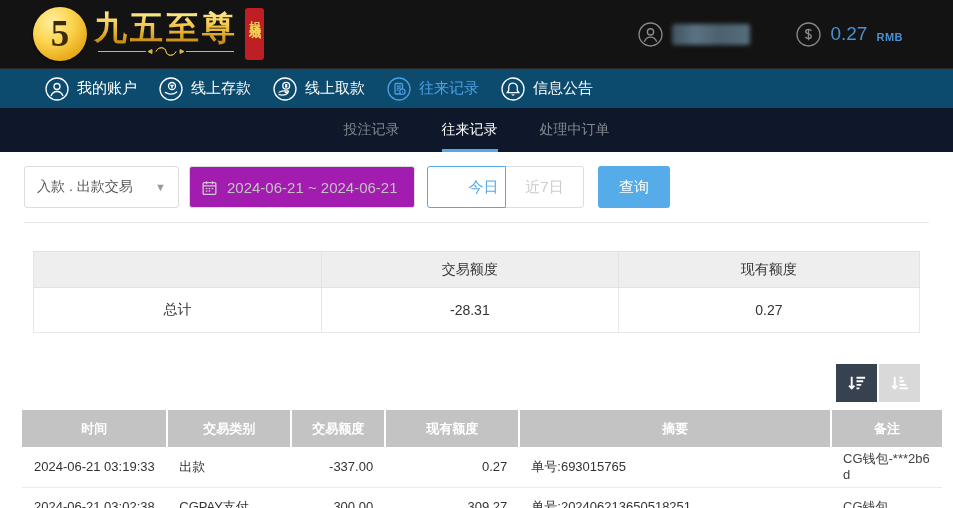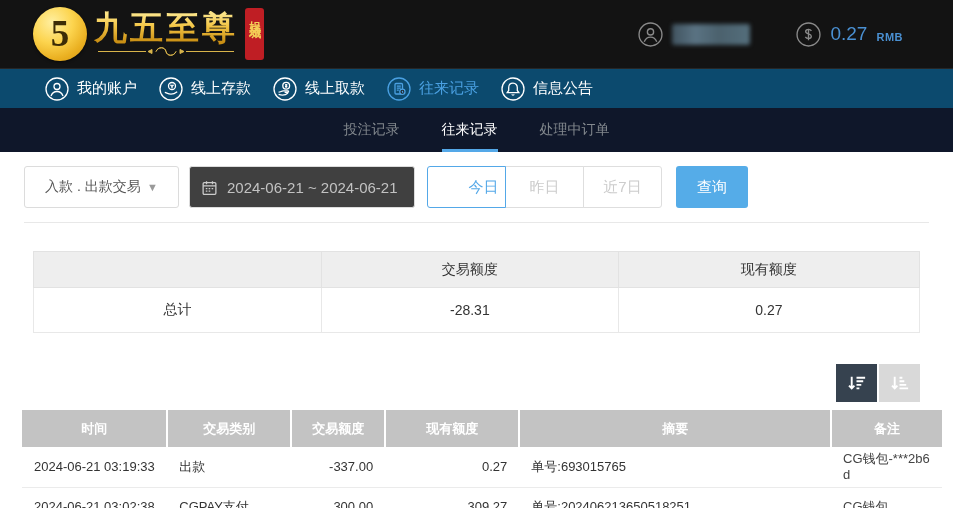--- a/index.html
+++ b/index.html
@@ -39,23 +39,23 @@
 
   
   .subtabs { height:44px; background:#0f172a; display:flex; justify-content:center; gap:42px; align-items:stretch; }
   .subtab { position:relative; display:flex; align-items:center; font-size:14px; color:#83898e; cursor:pointer; }
   .subtab.active { color:#ffffff; }
   .subtab.active::after { content:""; position:absolute; left:0; right:0; bottom:0; height:3px; background:#54a8e8; }
 
   
   .content { padding:0 24px; }
   .filters { margin-top:14px; display:flex; align-items:center; height:42px; }
-  .select-box { width:155px; height:42px; border:1px solid #dcdcdc; border-radius:3px; display:flex; align-items:center; justify-content:space-between; padding:0 20px; color:#555; font-size:14px; cursor:pointer; background:#fff; }
+  .select-box { width:155px; height:42px; border:1px solid #dcdcdc; border-radius:3px; display:flex; align-items:center; justify-content:space-between; padding:0 12px; color:#555; font-size:14px; cursor:pointer; background:#fff; }
   .select-box .caret { color:#9a9a9a; font-size:11px; }
-  .date-box { width:226px; height:42px; border:1px solid #dcdcdc; border-radius:3px; display:flex; align-items:center; gap:9px; padding:15px 11px; color:#c2c2c2; font-size:15px; margin-left:10px; cursor:pointer; background:#404040; white-space:nowrap; }
+  .date-box { width:226px; height:42px; border:1px solid #dcdcdc; border-radius:3px; display:flex; align-items:center; gap:9px; padding:15px 11px; color:#c2c2c2; font-size:15px; margin-left:10px; cursor:pointer; background:#a21caf; white-space:nowrap; }
   .date-box .cal { color:#cccccc; display:flex; }
   .btn-group { display:flex; margin-left:12px; }
   .qbtn { width:79px; height:42px; background:#fff; border:1px solid #dedede; color:#cccccc; font-size:15px; cursor:pointer; margin-left:-1px; font-family:inherit; }
   .qbtn:first-child { border-radius:3px 0 0 3px; margin-left:0;padding-left:34px; }
   .qbtn:last-child { border-radius:0 3px 3px 0; }
   .qbtn.active { color:#54a8e8; border-color:#54a8e8; position:relative; z-index:1; }
   .query-btn { width:72px; height:42px; margin-left:14px; background:#55ace8; border:none; border-radius:3px; color:#fff; font-size:15px; cursor:pointer; font-family:Liberation Sans, sans-serif; }
 
   .divider { border:none; border-top:1px solid #e8e8e8; margin:14px 0 0; }
 
@@ -209,21 +209,20 @@
         <span class="cal">
           <svg width="17" height="17" viewBox="0 0 16 16" fill="none" stroke="currentColor" stroke-width="1.2">
             <rect x="2" y="3.5" width="12" height="11" rx="1"></rect>
               <path d="M2 6.5h12M5.2 2v3M10.8 2v3M4.5 9h1.5M7.2 9h1.5M10 9h1.5M4.5 11.5h1.5M7.2 11.5h1.5"></path>
           </svg>
         </span>
         <span>2024-06-21 ~ 2024-06-21</span>
       </div>
       <div class="btn-group">
         <button class="qbtn active">今日</button>
-        <button class="qbtn">昨日</button>
         <button class="qbtn">近7日</button>
       </div>
       <button class="query-btn">查询</button>
     </div>
 
     <hr class="divider">
 
     <table class="summary">
       <thead>
         <tr>

